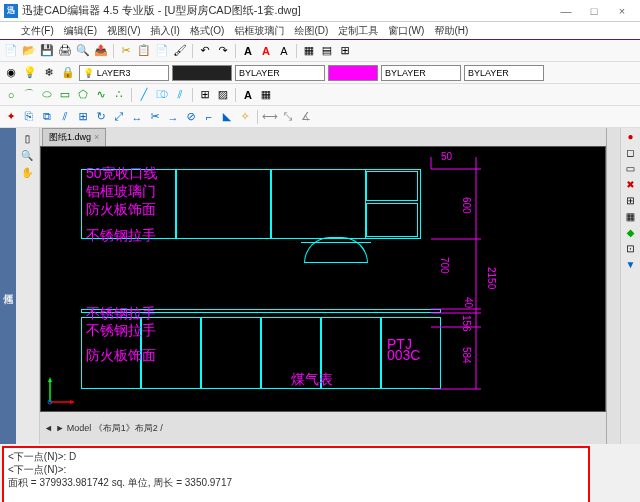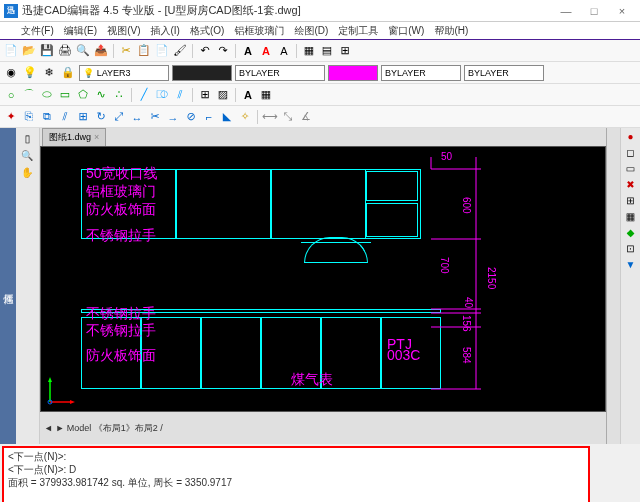--- a/index.html
+++ b/index.html
@@ -215,16 +215,16 @@
     <div class="rb" style="color:#c00">✖</div>
     <div class="rb">⊞</div>
     <div class="rb">▦</div>
     <div class="rb" style="color:#0a0">◆</div>
     <div class="rb">⊡</div>
     <div class="rb" style="color:#06c">▼</div>
   </div>
 </div>
 
 <div class="cmdpanel" id="cmdpanel">
+    <div>&lt;下一点(N)&gt;: D</div>
     <div>&lt;下一点(N)&gt;:</div>
-    <div>&lt;下一点(N)&gt;: D</div>
     <div>面积 = 379933.981742 sq. 单位,  周长 = 3350.9717</div>
   </div>
 
 </body></html>

